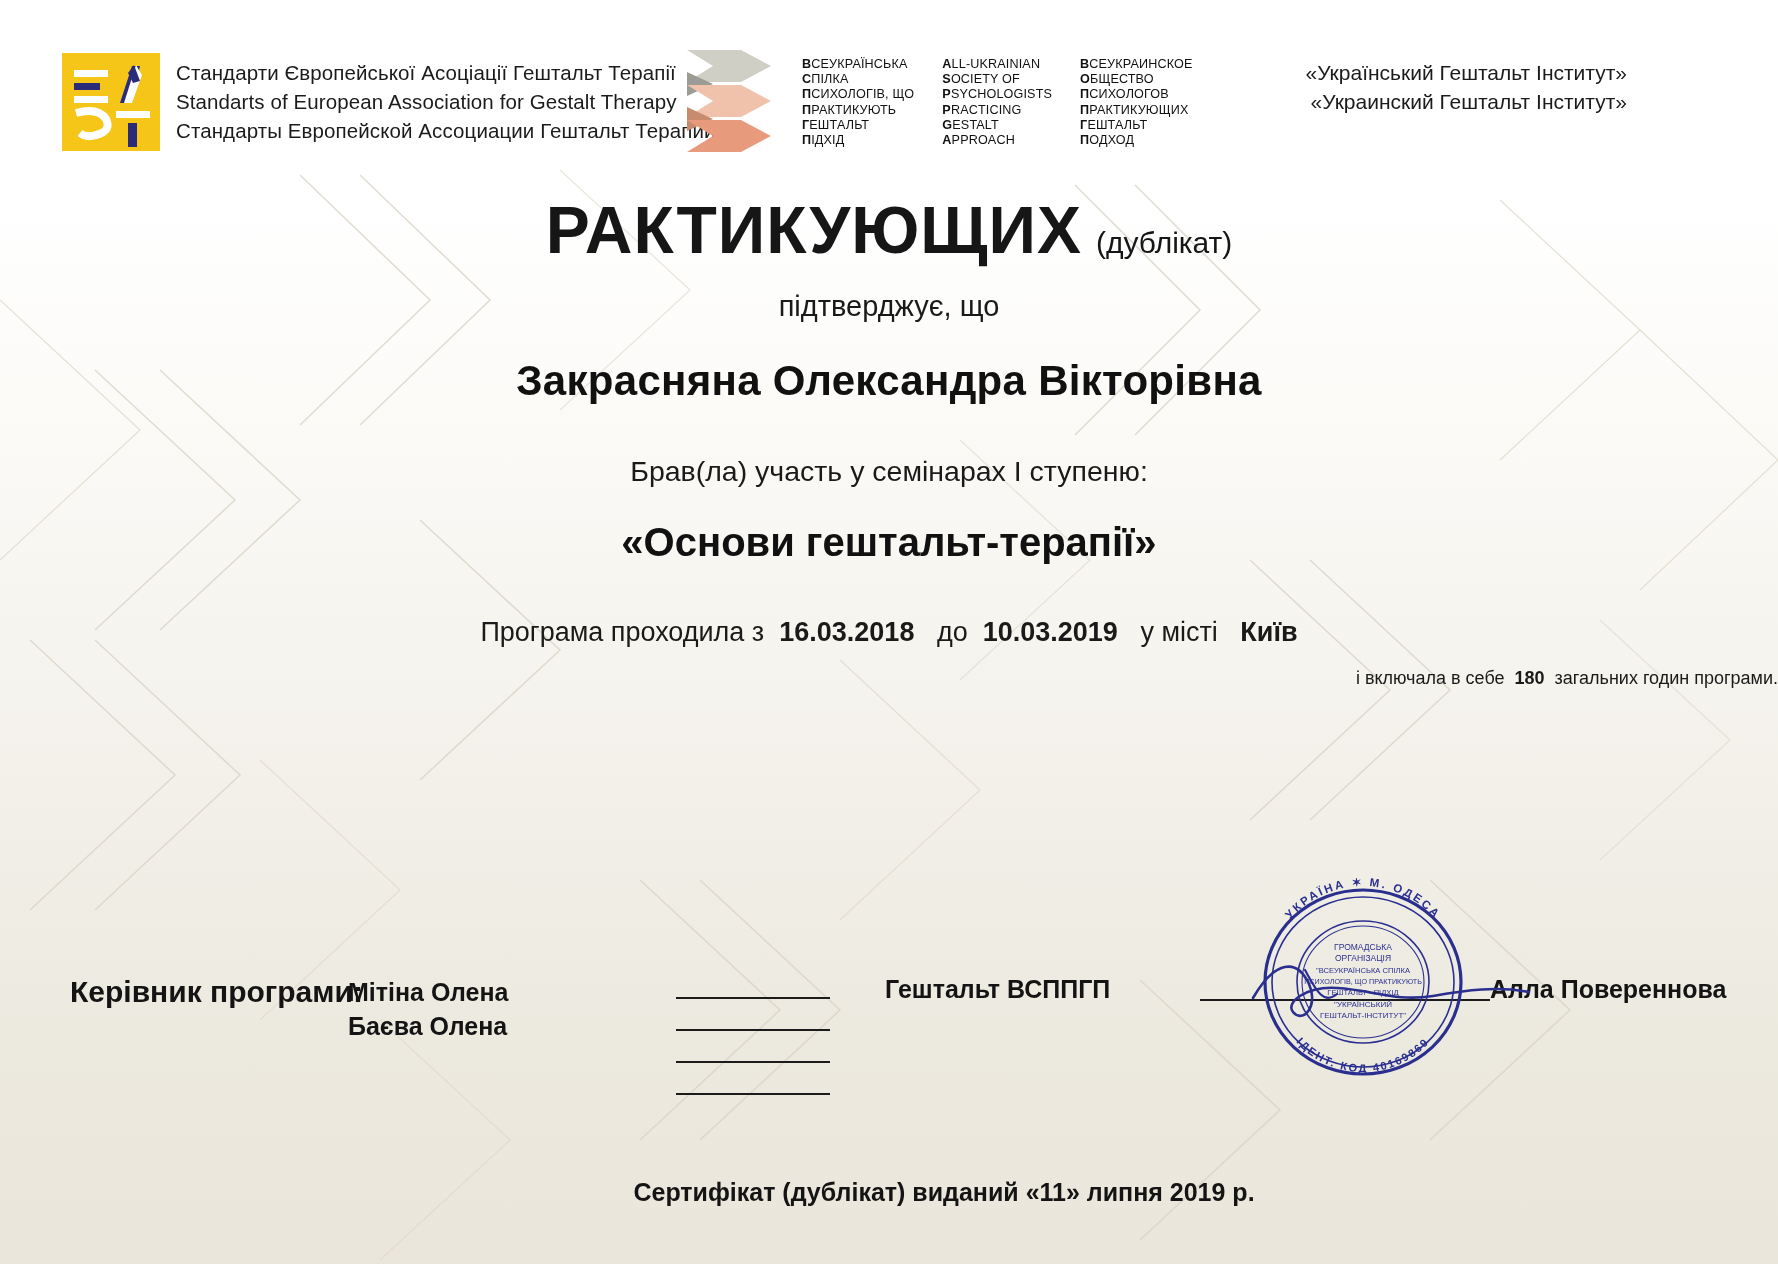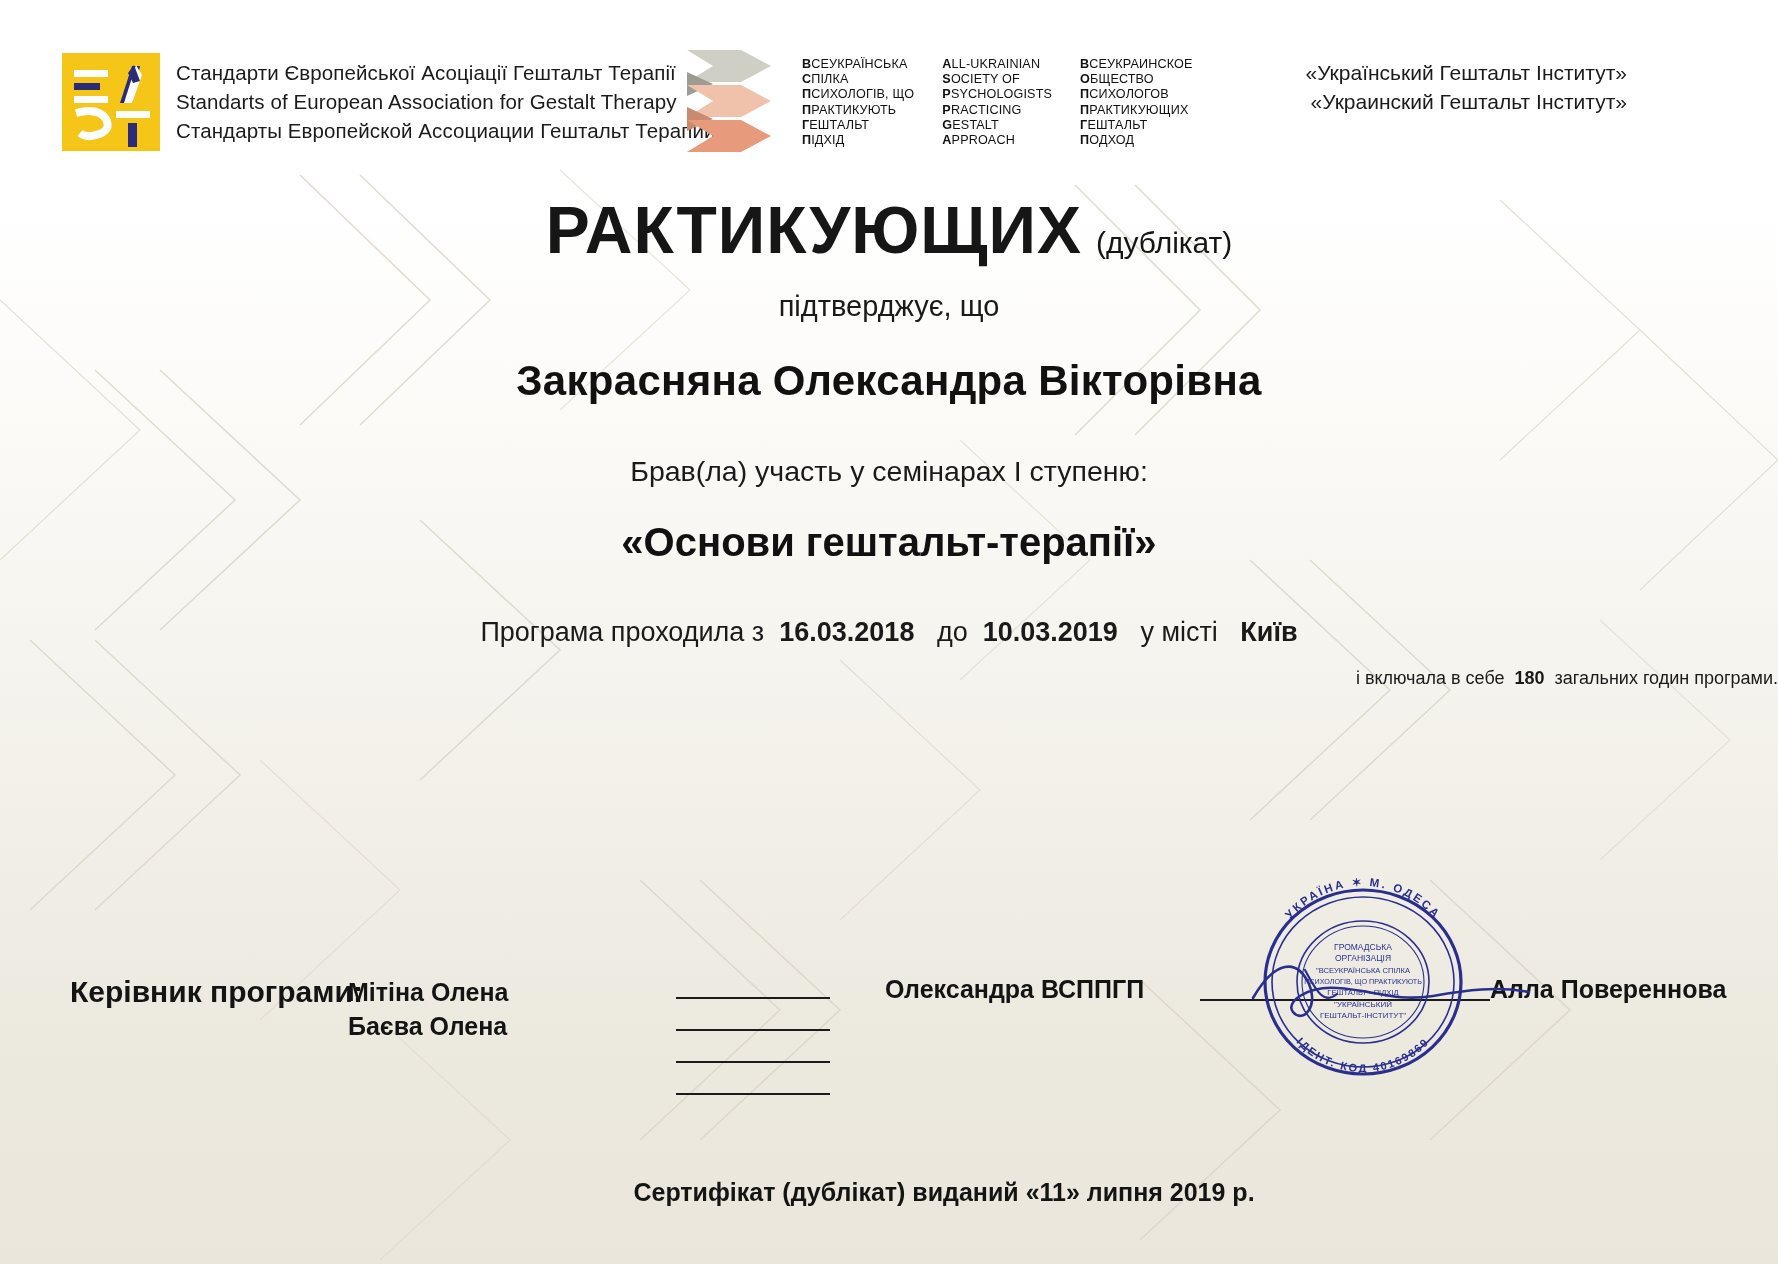--- a/index.html
+++ b/index.html
@@ -218,21 +218,21 @@
     <div id="lead-names">
       <div>Мітіна Олена</div>
       <div>Баєва Олена</div>
     </div>
     <div id="sig-lines">
       <div class="ln"></div>
       <div class="ln"></div>
       <div class="ln"></div>
       <div class="ln"></div>
     </div>
-    <div id="pres-label">Олександра ВСППГП</div>
+    <div id="pres-label">Гештальт ВСППГП</div>
     <div id="pres-line"></div>
     <div id="pres-name">Алла Повереннова</div>
   </div>
 
   <svg id="sign-scribble" viewBox="0 0 290 120" aria-hidden="true">
     <path d="M8 58 C30 20, 52 18, 64 44 C74 66, 58 84, 48 72 C40 62, 62 46, 92 48 C128 50, 150 62, 188 56 C222 50, 252 46, 284 52" fill="none" stroke="#2a2f8f" stroke-width="2.6" stroke-linecap="round"></path>
     <path d="M60 30 C70 48, 78 66, 92 54" fill="none" stroke="#2a2f8f" stroke-width="2.2" stroke-linecap="round"></path>
   </svg>
 
   <div id="stamp">

